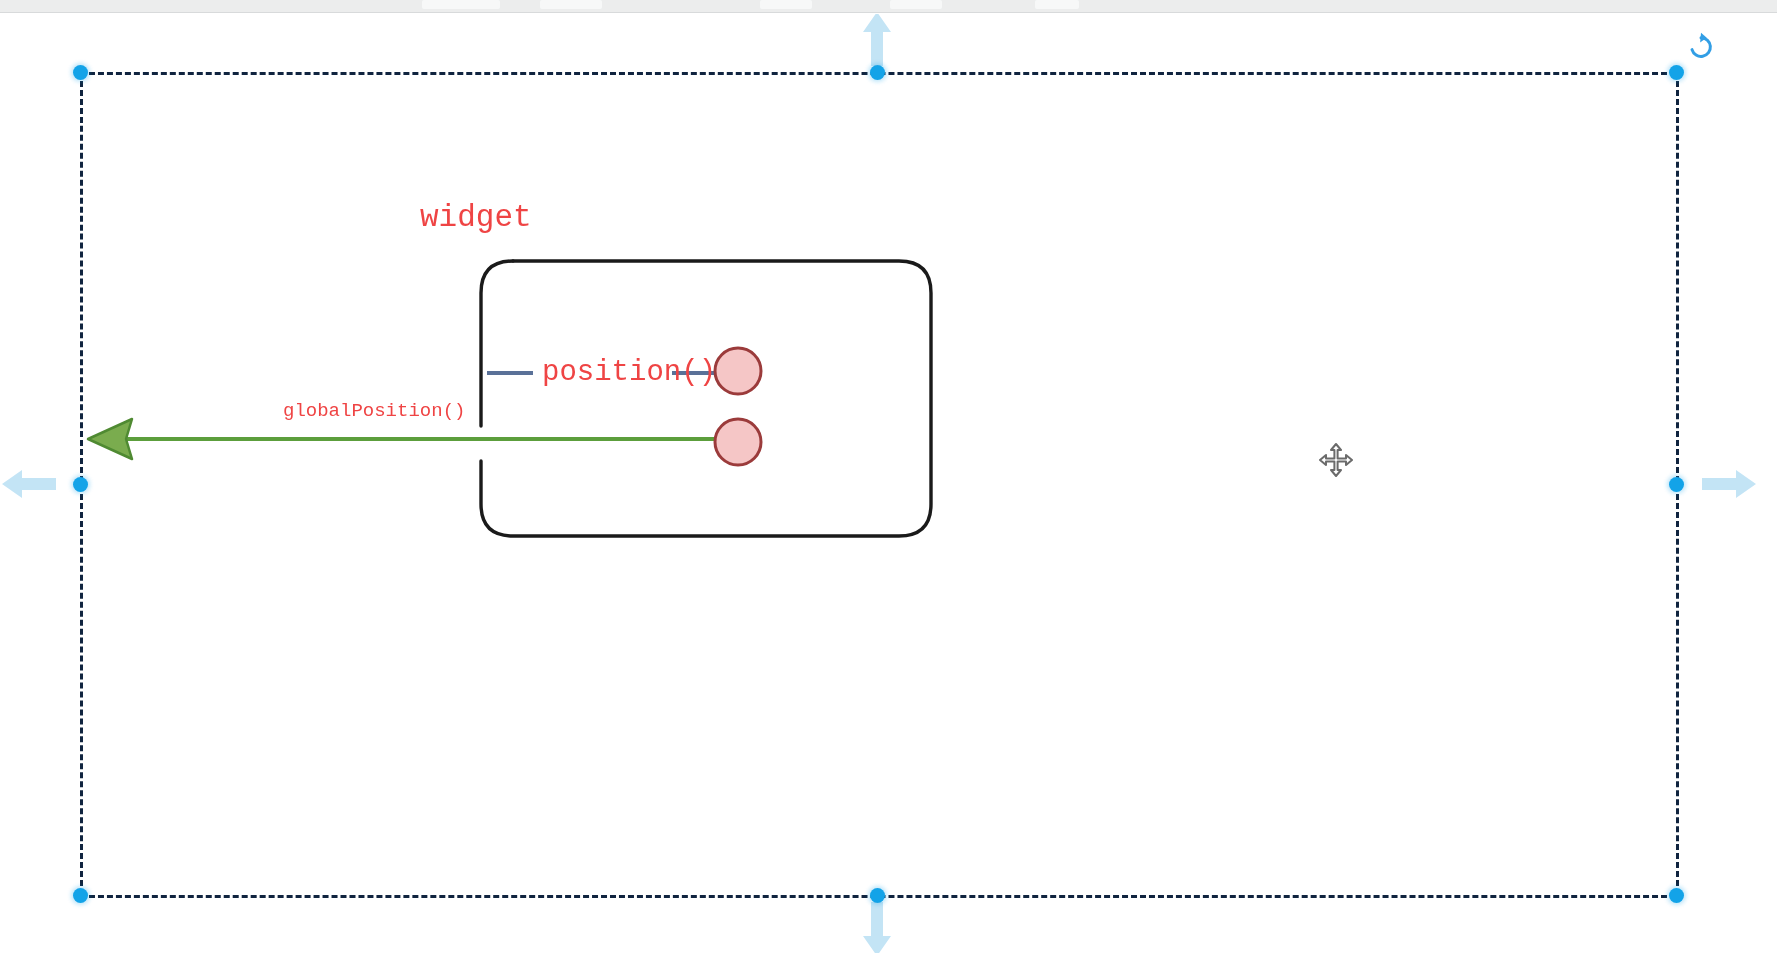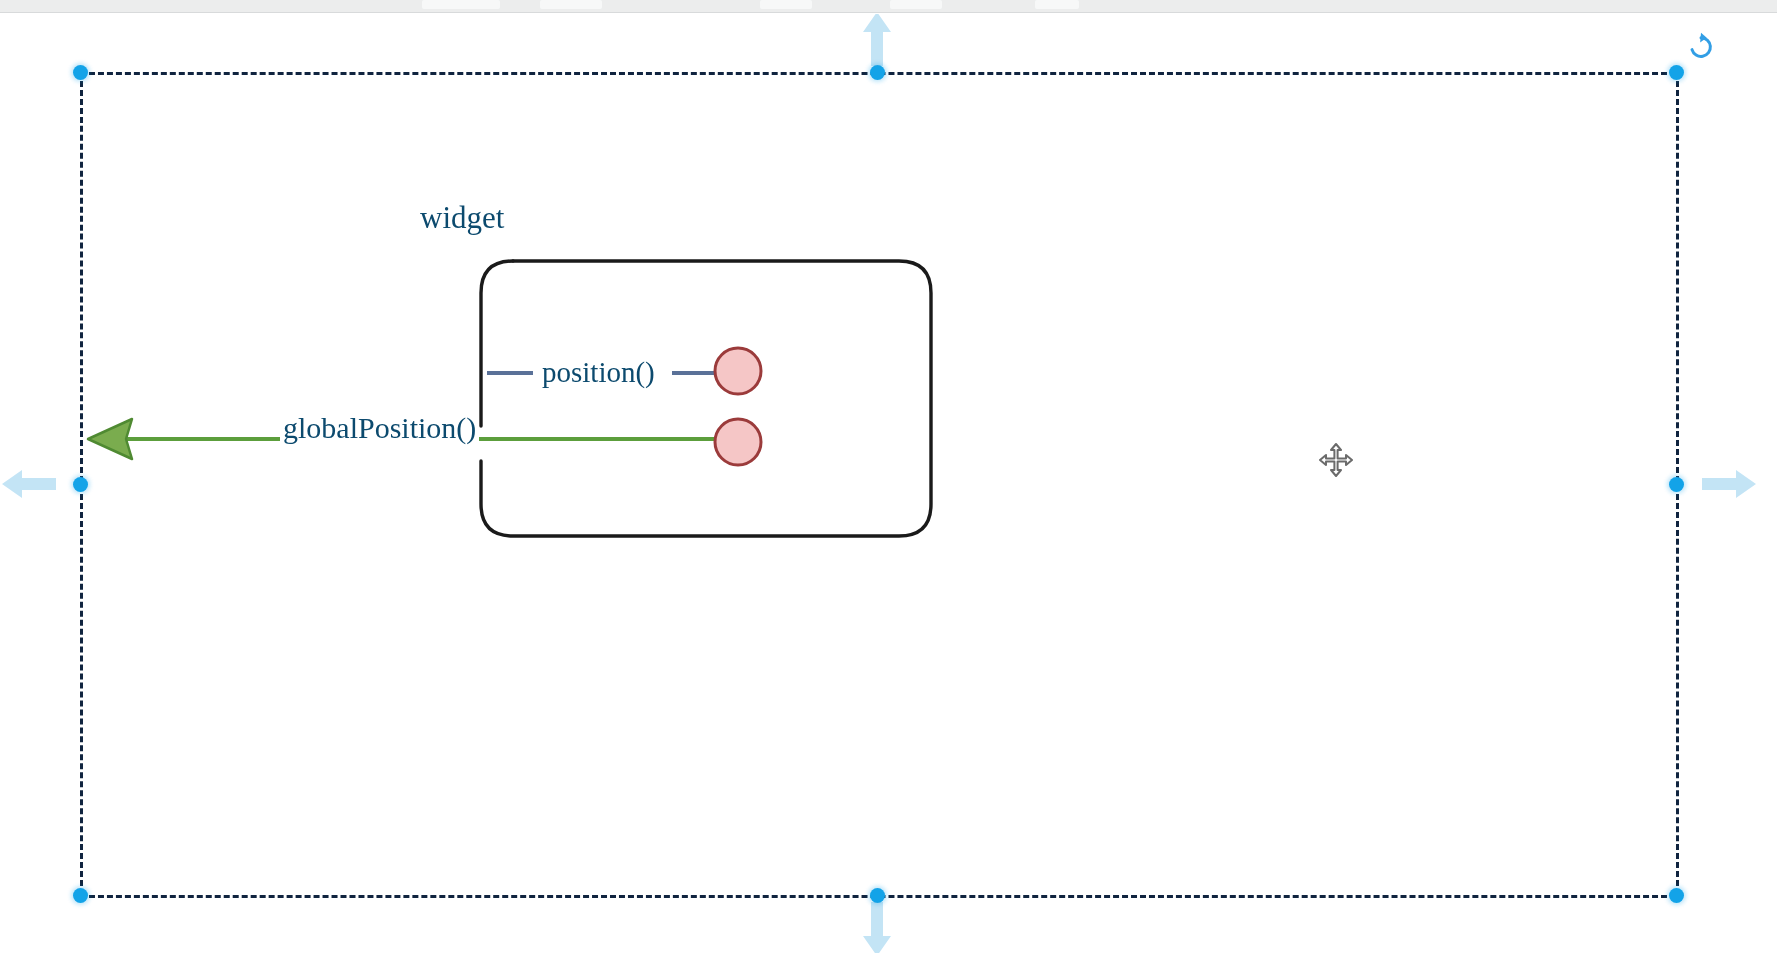--- a/index.html
+++ b/index.html
@@ -88,39 +88,39 @@
   
   #diagram {
     position: absolute;
     left: 0; top: 0;
     width: 1777px;
     height: 939px;
     pointer-events: none;
   }
   .diagram-label {
     position: absolute;
-    color: #0c4a6e;
-    font-family: Liberation Serif, serif;
+    color: #ef4444;
+    font-family: Liberation Mono, monospace;
     white-space: nowrap;
     line-height: 1;
   }
   #widget-title {
     font-size: 31px;
     left: 420px;
     top: 188px;
   }
   #label-position {
     font-size: 29px;
     left: 542px;
     top: 344px;
   }
   #label-globalposition {
-    font-size: 30px;
+    font-size: 19px;
     left: 280px;
-    top: 399px;
+    top: 388px;
     background: #ffffff;
     padding: 0 3px;
   }
 </style>
 </head>
 <body>
 
 <div id="app-toolbar">
   <div class="toolbar-ghost" style="left:422px;width:78px;"></div>
   <div class="toolbar-ghost" style="left:540px;width:62px;"></div>

